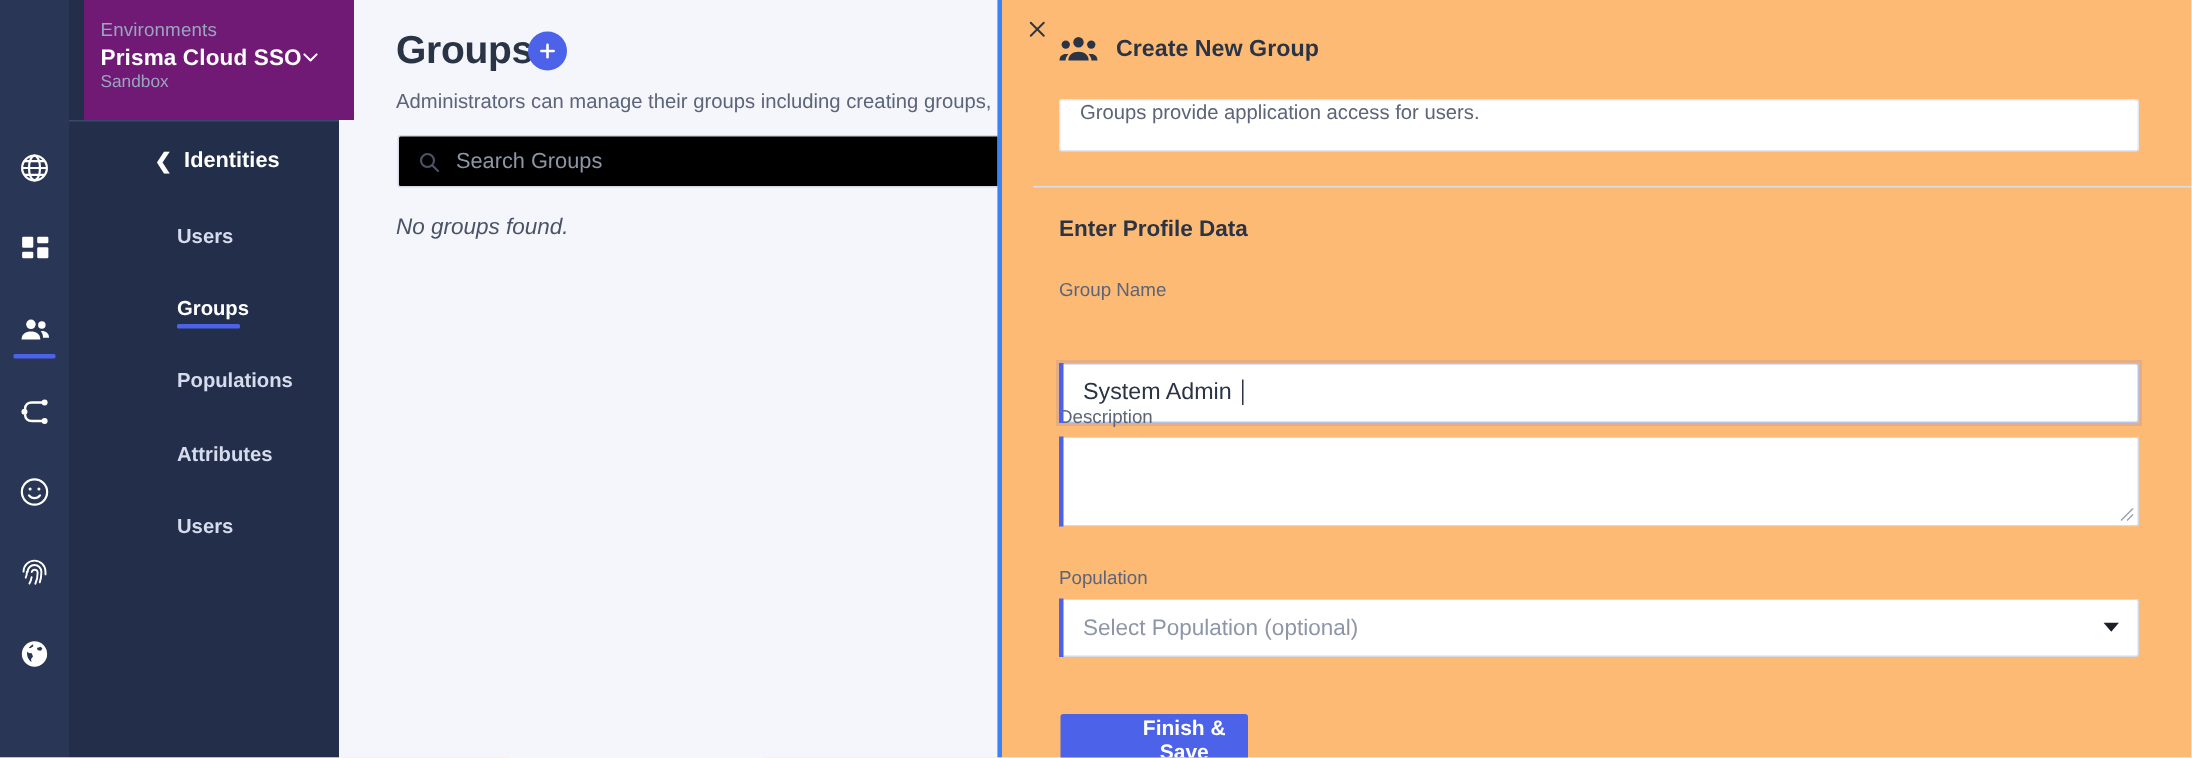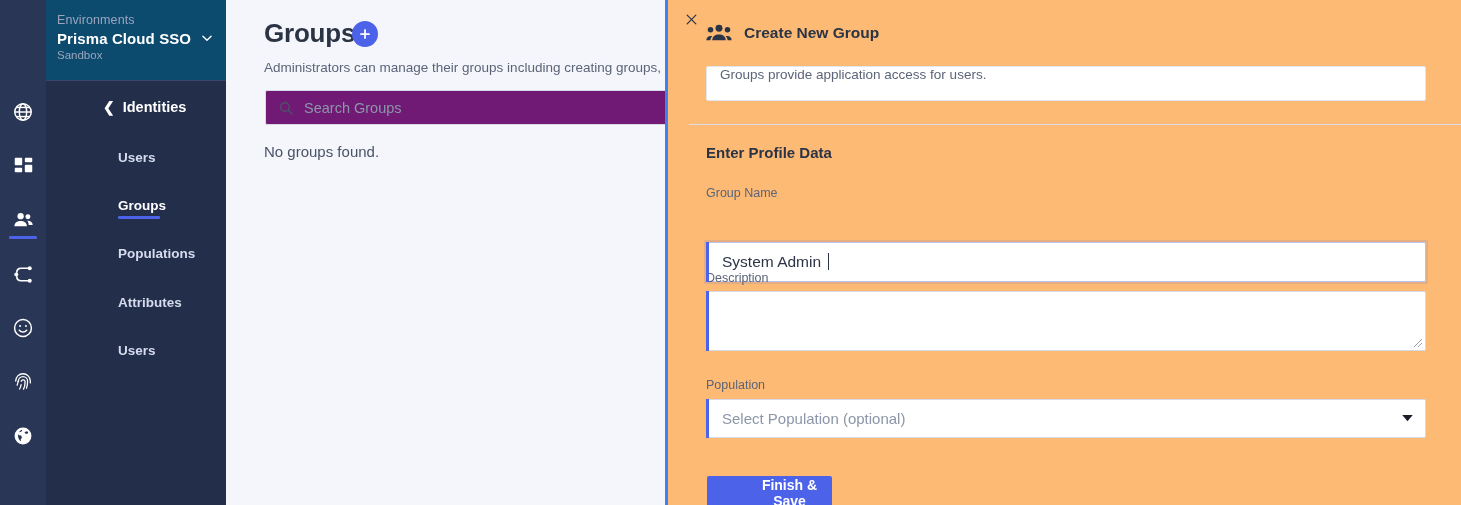--- a/index.html
+++ b/index.html
@@ -30,22 +30,22 @@
   }
 
   
   .subnav {
     position: absolute; left: 46px; top: 0;
     width: 180px; height: 505px;
     background: #222e4a;
     z-index: 2;
   }
   .env-block {
-    position: absolute; left: 0; top: 0; width: 180px; height: 80px;
-    background: #0c4a6e;
+    position: absolute; left: 10px; top: 0; width: 180px; height: 80px;
+    background: #701a75;
   }
   .env-label {
     position: absolute; left: 11px; top: 13px;
     font-size: 12.5px; color: #9aa5bd; letter-spacing: .1px;
   }
   .env-name {
     position: absolute; left: 11px; top: 30px;
     font-size: 15px; font-weight: bold; color: #ffffff; letter-spacing: .1px;
   }
   .env-sub {
@@ -97,30 +97,30 @@
     display: flex; align-items: center; justify-content: center;
     color: #ffffff;
   }
   .page-desc {
     position: absolute; left: 38px; top: 60px;
     font-size: 13.5px; color: #5b6478; white-space: nowrap;
   }
   .search-box {
     position: absolute; left: 39px; top: 90px;
     width: 700px; height: 35px;
-    background: #701a75; border: 1px solid #d5dae4; border-radius: 2px;
+    background: #000000; border: 1px solid #d5dae4; border-radius: 2px;
     display: flex; align-items: center;
   }
   .search-icon { margin-left: 12px; color: #4a5366; display: flex; }
   .search-text {
     margin-left: 10px; font-size: 14.5px; color: #8d96a8;
   }
   .empty-text {
     position: absolute; left: 38px; top: 143px;
-    font-size: 15px; color: #4a5366;
+    font-size: 15px; color: #4a5366; font-style: italic;
   }
 
   
   .modal {
     position: absolute; left: 665px; top: 0;
     width: 796px; height: 505px;
     background: #fdba74;
     border-left: 3px solid #3b82f6;
     z-index: 10;
   }

